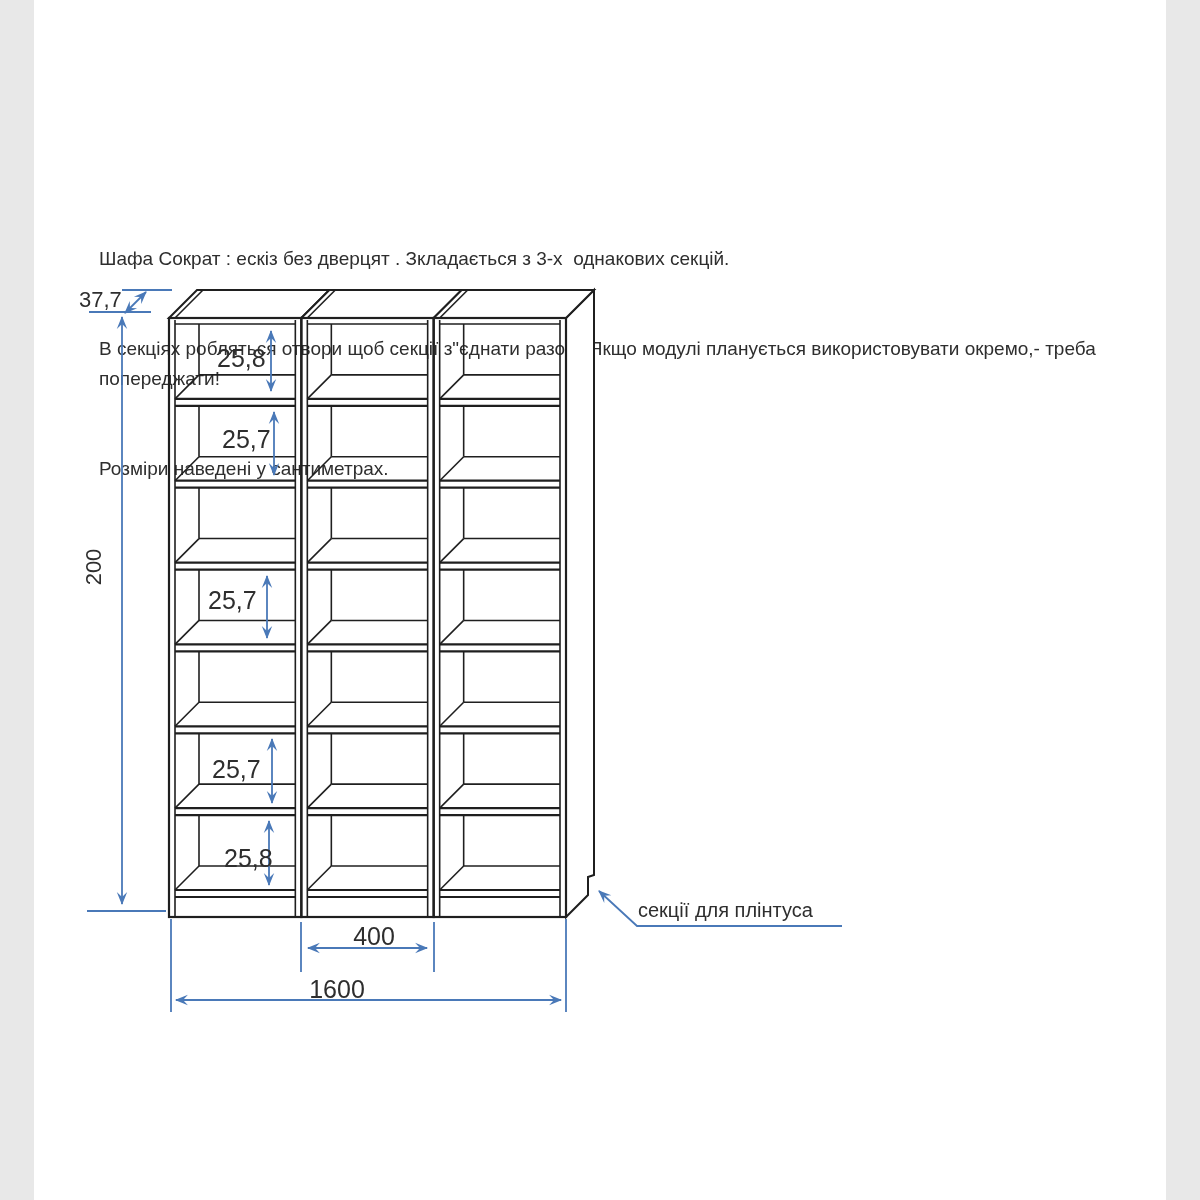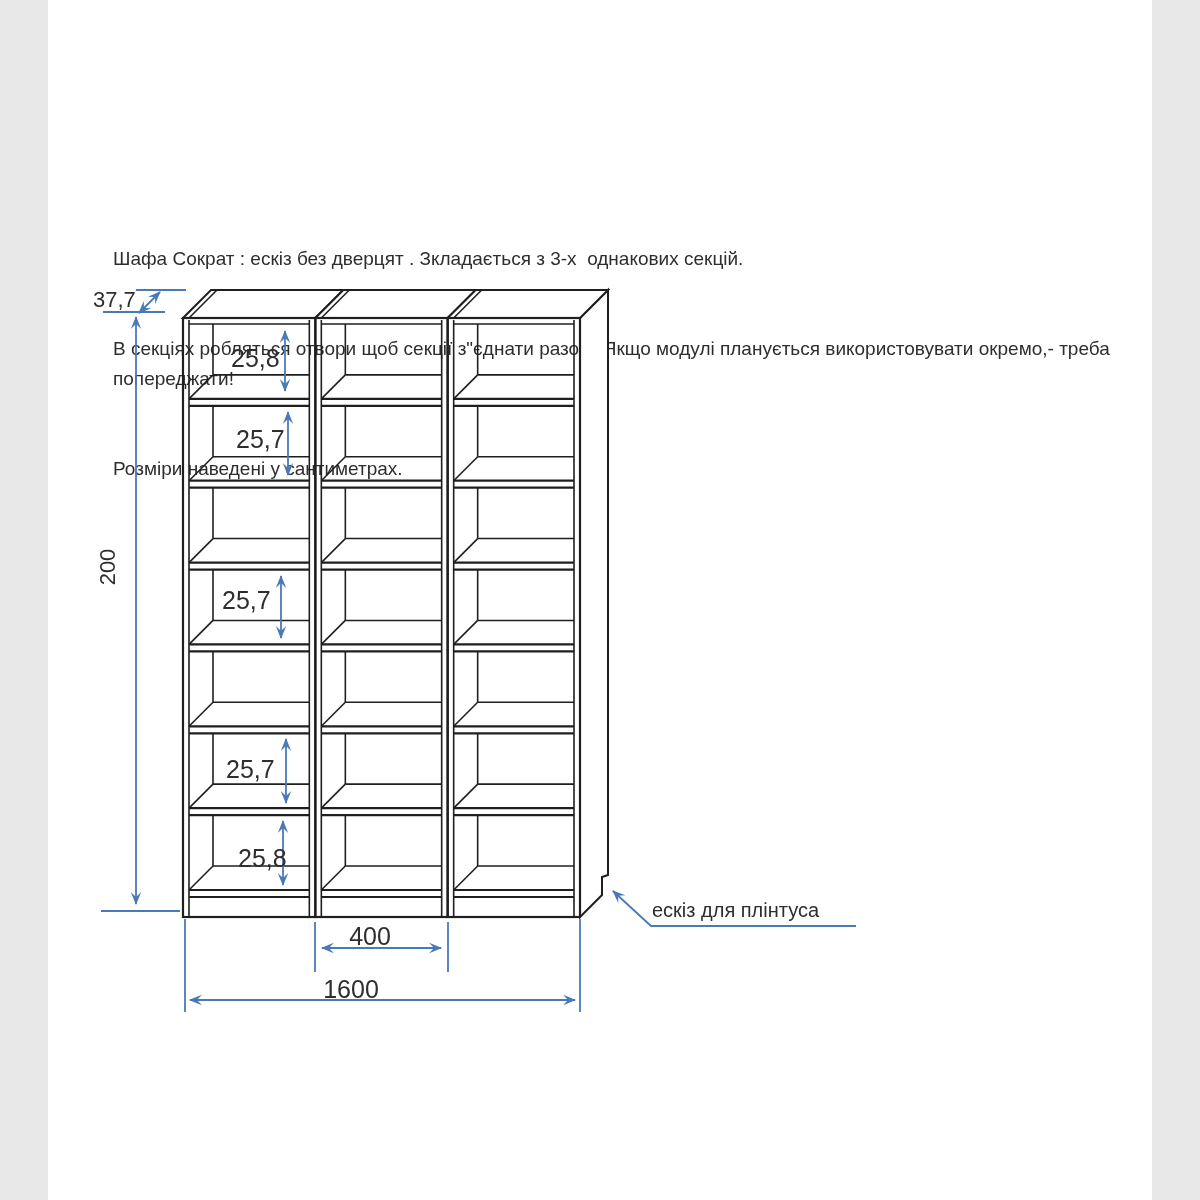--- a/index.html
+++ b/index.html
@@ -10,20 +10,21 @@
   }
   html,body{margin:0;padding:0;background:#e8e8e8;}
   .canvas{
     position:relative;
     width:1104px;height:1200px;
     background:var(--bg);
     margin:0 auto;
     font-family:"Liberation Sans","DejaVu Sans",sans-serif;
     color:var(--text);
     overflow:hidden;
+    padding-left:28px;
   }
   .desc{
     position:absolute;left:65px;top:184px;
     font-size:19px;line-height:30px;
     white-space:pre-wrap;
     color:var(--text);
   }
   svg.draw{position:absolute;left:0;top:0;width:1200px;height:1200px;}
   svg .ink{stroke:var(--ink);fill:none;}
   svg .dim{stroke:var(--blue);fill:none;stroke-width:1.8;}
@@ -214,17 +215,17 @@
 
   <span class="lbl small" style="left:45px;top:287px;text-align:center;">37,7</span>
   <span class="lbl small rot" style="left:60px;top:567px;">200</span>
 
   <span class="lbl" style="left:183px;top:344px;">25,8</span>
   <span class="lbl" style="left:188px;top:425px;">25,7</span>
   <span class="lbl" style="left:174px;top:586px;">25,7</span>
   <span class="lbl" style="left:178px;top:755px;">25,7</span>
   <span class="lbl" style="left:190px;top:844px;">25,8</span>
 
-  <span class="lbl center" style="left:322px;top:922px;">400</span>
+  <span class="lbl center" style="left:340px;top:922px;">400</span>
   <span class="lbl center" style="left:303px;top:975px;">1600</span>
 
-  <span class="lbl callout" style="left:604px;top:899px;">ескіз для плінтуса</span>
+  <span class="lbl callout" style="left:604px;top:899px;">секції для плінтуса</span>
 </div>
 
 </body></html>

